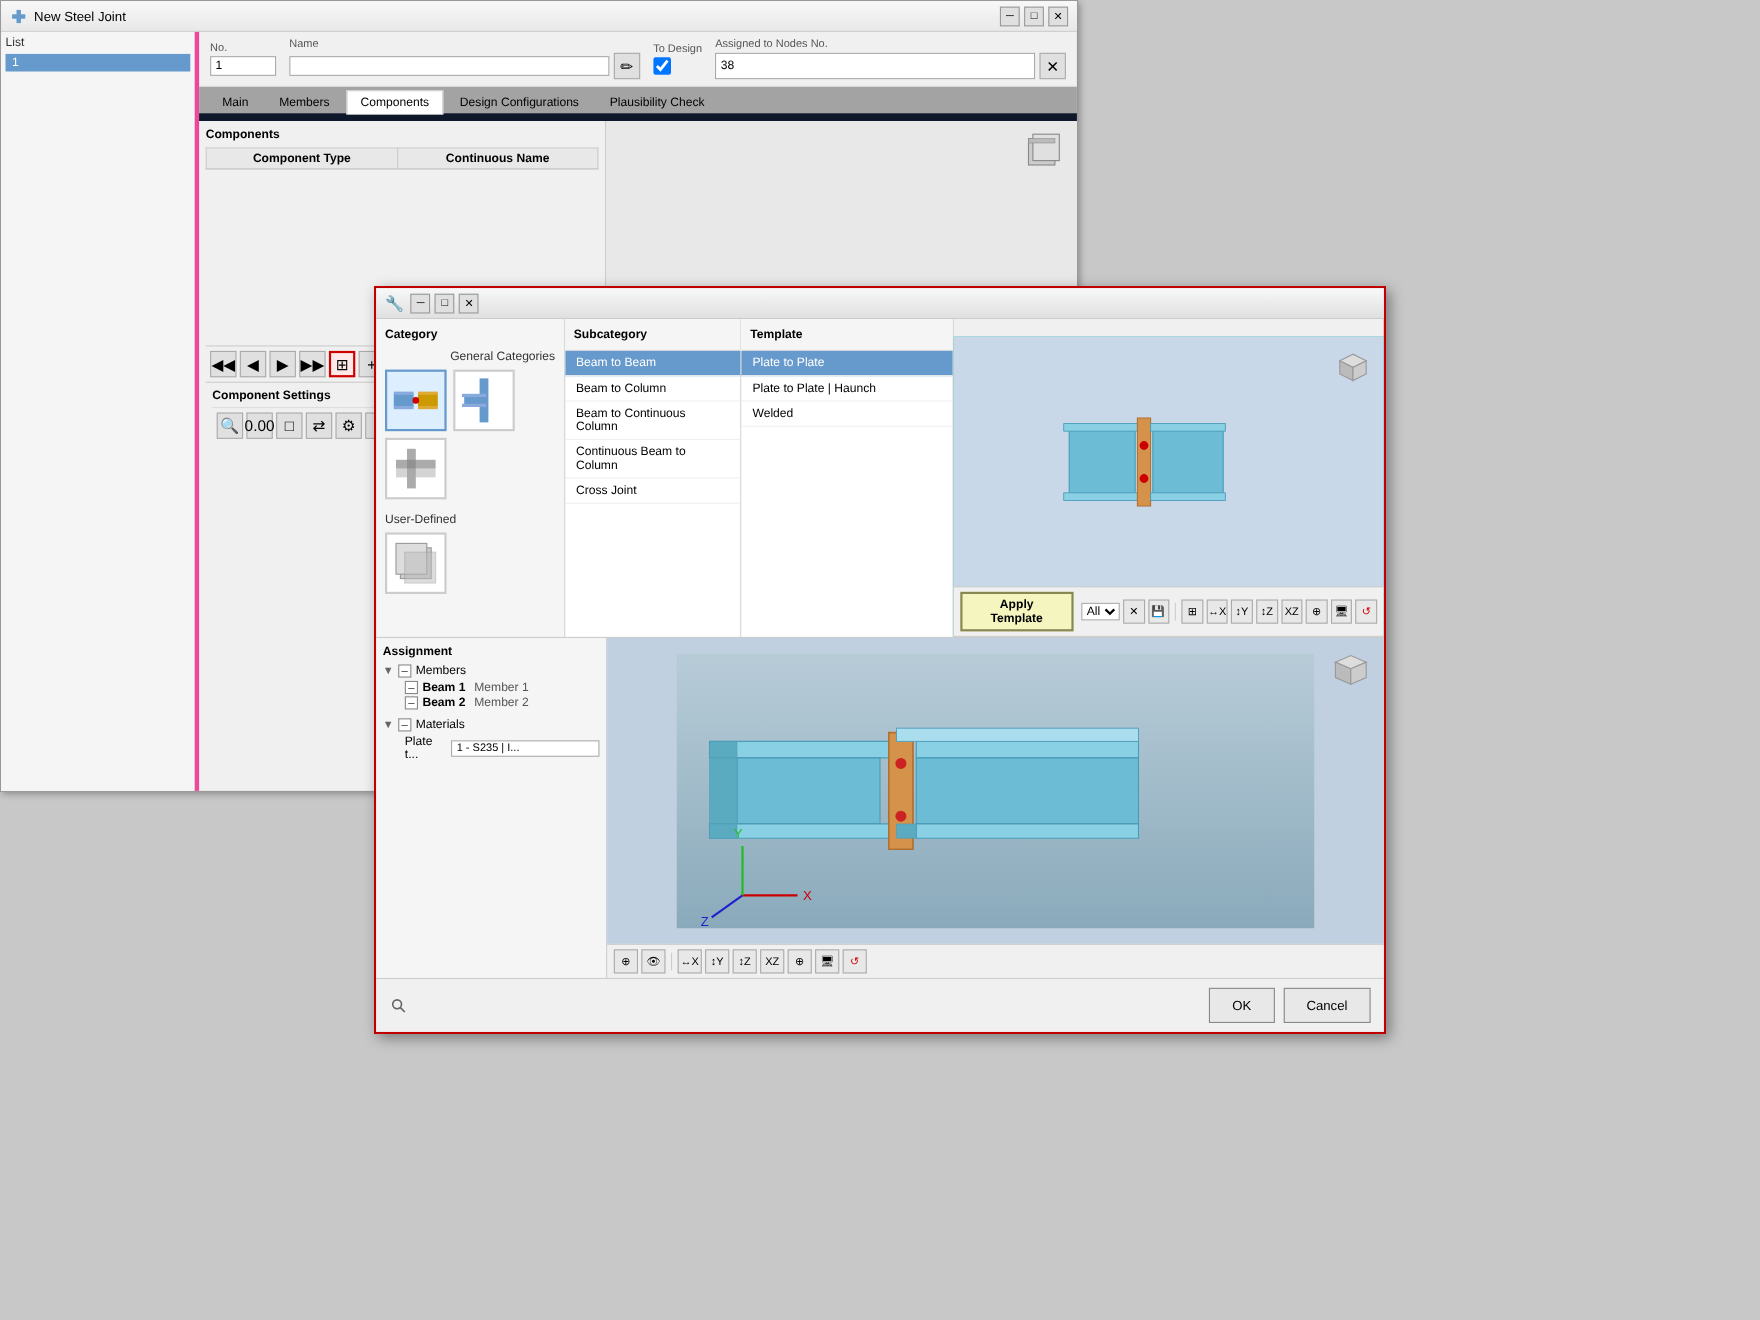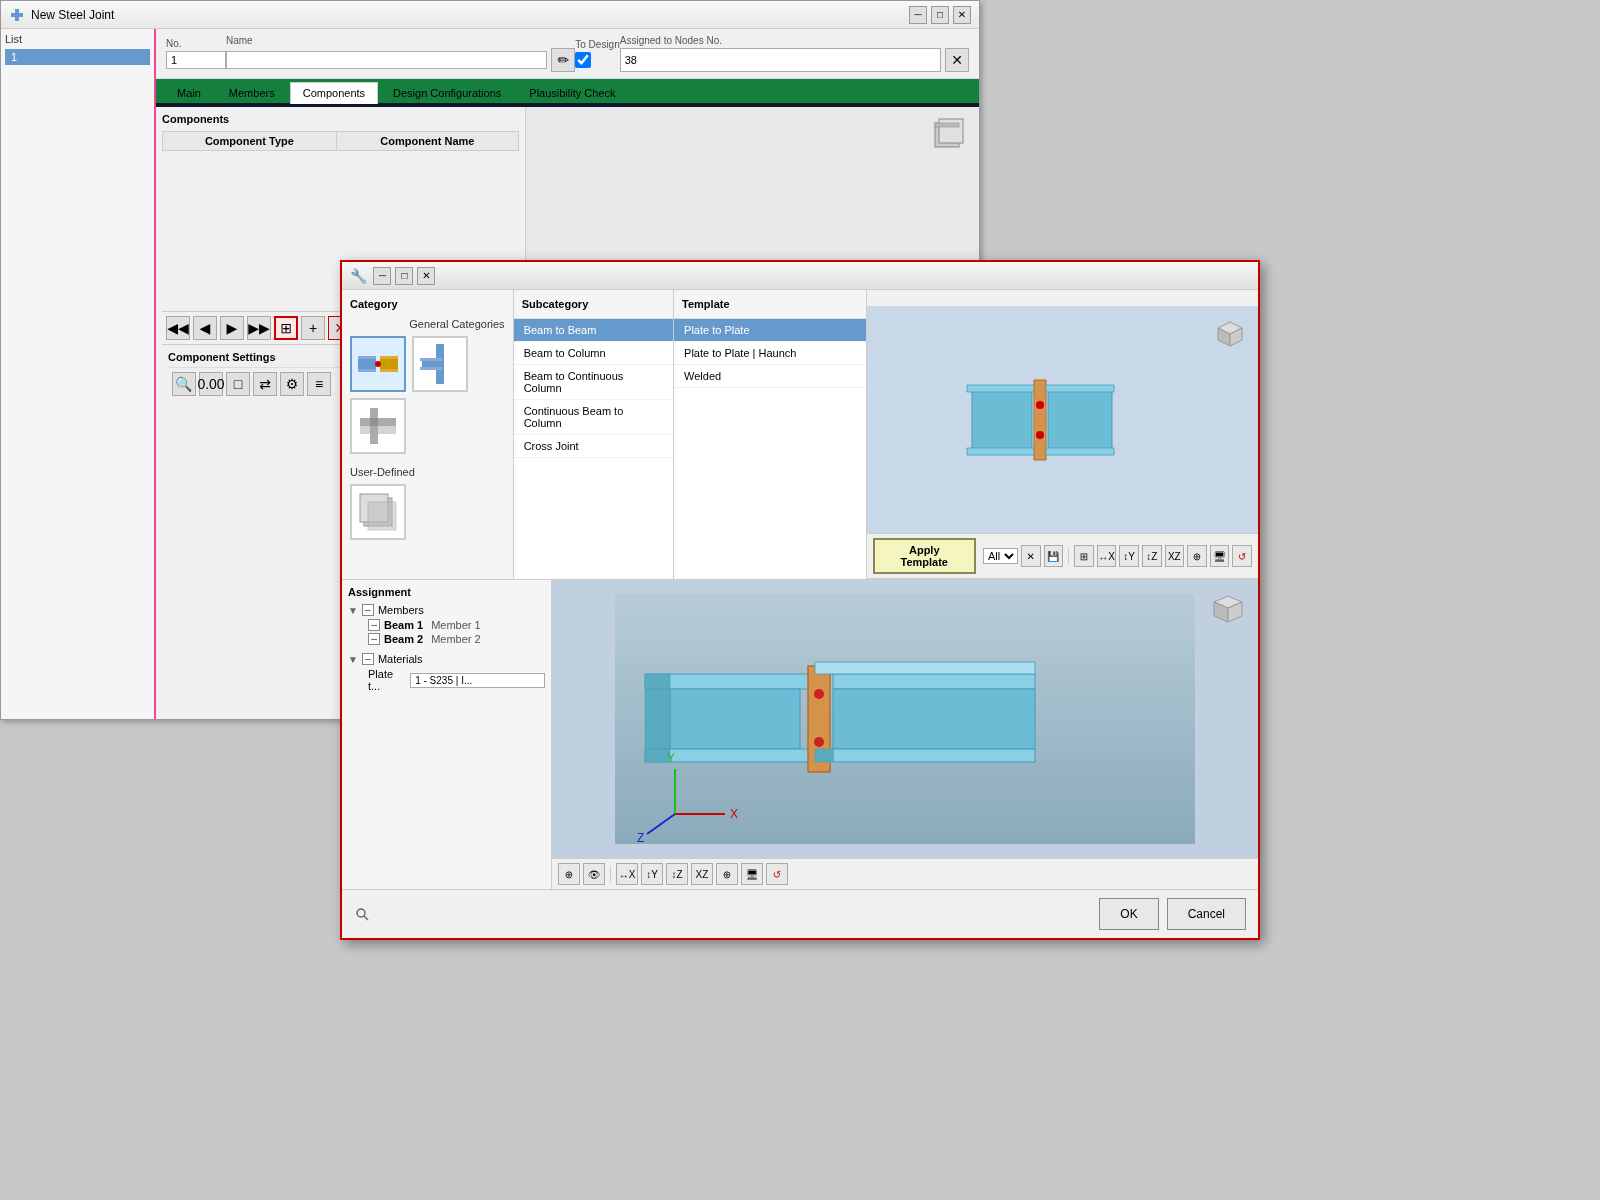--- a/index.html
+++ b/index.html
@@ -28,44 +28,44 @@
     .titlebar-btn {
       width: 18px; height: 18px;
       border: 1px solid #999;
       background: #e0e0e0;
       font-size: 10px;
       display: flex; align-items: center; justify-content: center;
       cursor: pointer;
     }
 
     .bg-content { display: flex; height: calc(100% - 28px); }
-    .bg-left { width: 155px; border-right: 2px solid #ec4899; padding: 4px; background: #f5f5f5; }
+    .bg-left { width: 180px; border-right: 4px solid #ec4899; padding: 4px; background: #f5f5f5; }
     .bg-left-header { font-size: 11px; color: #333; margin-bottom: 4px; }
     .bg-list-item {
       background: #6699cc;
       color: white;
       padding: 2px 6px;
       font-size: 11px;
     }
 
     .bg-right { flex: 1; display: flex; flex-direction: column; }
-    .bg-fields { display: flex; padding: 6px 10px; border-bottom: 1px solid #ddd; align-items: center; }
+    .bg-fields { display: flex; gap: 12px; padding: 6px 10px; border-bottom: 1px solid #ddd; align-items: center; }
     .field-group { display: flex; flex-direction: column; }
     .field-label { font-size: 10px; color: #555; margin-bottom: 2px; }
     .field-input {
       border: 1px solid #aaa;
       padding: 2px 4px;
       background: white;
       font-size: 11px;
       min-width: 60px;
     }
     .name-group { flex: 1; }
     .name-input { width: 100%; }
 
-    .bg-tabs { display: flex; border-bottom: 4px solid #0f172a; padding: 0 8px; background: #15803d; }
+    .bg-tabs { display: flex; border-bottom: 7px solid #0f172a; padding: 0 8px; background: #a3a3a3; }
     .bg-tab {
       padding: 4px 12px;
       font-size: 11px;
       cursor: pointer;
       border: 1px solid transparent;
       border-bottom: none;
       margin-right: 2px;
       margin-top: 3px;
     }
     .bg-tab.active {
@@ -372,21 +372,21 @@
           <div class="bg-tab">Plausibility Check</div>
         </div>
 
         <div class="bg-panel">
           <div class="bg-panel-left">
             <div class="bg-panel-title">Components</div>
             <table class="bg-table">
               <thead>
                 <tr>
                   <th>Component Type</th>
-                  <th>Component Name</th>
+                  <th>Continuous Name</th>
                 </tr>
               </thead>
               <tbody>
                 <tr>
                   <td style="height:160px;"></td>
                   <td></td>
                 </tr>
               </tbody>
             </table>
 

